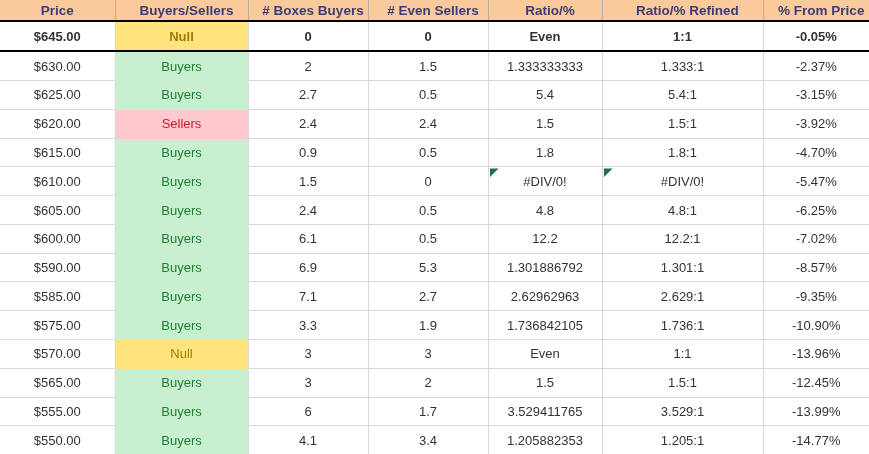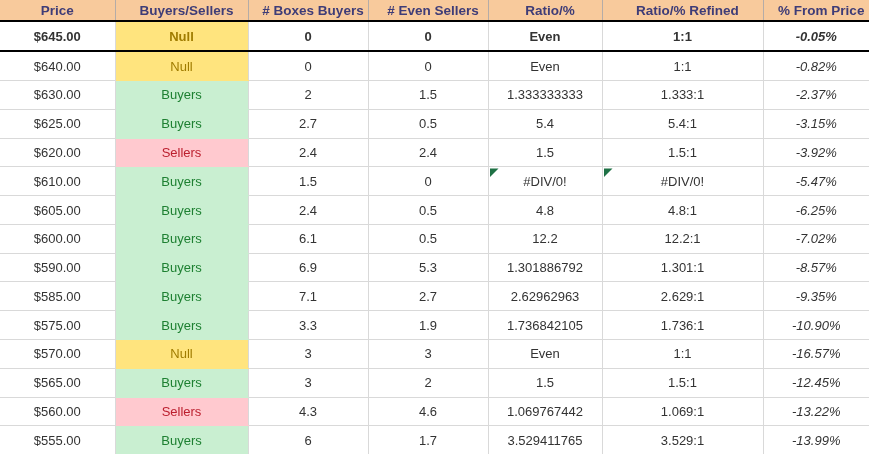--- a/index.html
+++ b/index.html
@@ -34,21 +34,21 @@
     border-bottom: 2px solid var(--thick-border, #000000);
   }
   thead th + th { border-left: 1px solid rgba(90, 70, 60, 0.45); padding-left: 12px; }
   tbody td {
     font-size: 13px;
     color: #333333;
     height: 20px;
     border: 1px solid var(--grid, #D9D9D9);
   }
   tbody tr td:first-child { border-left: none; margin-left: 42px; }
-  tbody tr td:last-child  { border-right: none; font-style: italic; }
+  tbody tr td:last-child  { border-right: none; }
   tbody tr:last-child td  { border-bottom: none; }
   tr.emph td {
     font-weight: 700;
     border-top: 2px solid var(--thick-border, #000000);
     border-bottom: 2px solid var(--thick-border, #000000);
   }
   td.st-null {
     background: var(--null-bg, #FFE47E);
     color: var(--null-text, #A07C00);
     border-top-color: var(--null-bg, #FFE47E);
@@ -106,29 +106,20 @@
         <tr class="emph">
           <td class="price">$645.00</td>
           <td class="status st-null">Null</td>
           <td class="num">0</td>
           <td class="num">0</td>
           <td class="num">Even</td>
           <td class="num">1:1</td>
           <td class="num">-0.05%</td>
         </tr>
         <tr>
-          <td class="price">$640.00</td>
-          <td class="status st-null">Null</td>
-          <td class="num">0</td>
-          <td class="num">0</td>
-          <td class="num">Even</td>
-          <td class="num">1:1</td>
-          <td class="num">-0.82%</td>
-        </tr>
-        <tr>
           <td class="price">$630.00</td>
           <td class="status st-buyers">Buyers</td>
           <td class="num">2</td>
           <td class="num">1.5</td>
           <td class="num">1.333333333</td>
           <td class="num">1.333:1</td>
           <td class="num">-2.37%</td>
         </tr>
         <tr>
           <td class="price">$625.00</td>
@@ -140,20 +131,29 @@
           <td class="num">-3.15%</td>
         </tr>
         <tr>
           <td class="price">$620.00</td>
           <td class="status st-sellers">Sellers</td>
           <td class="num">2.4</td>
           <td class="num">2.4</td>
           <td class="num">1.5</td>
           <td class="num">1.5:1</td>
           <td class="num">-3.92%</td>
+        </tr>
+        <tr>
+          <td class="price">$615.00</td>
+          <td class="status st-buyers">Buyers</td>
+          <td class="num">0.9</td>
+          <td class="num">0.5</td>
+          <td class="num">1.8</td>
+          <td class="num">1.8:1</td>
+          <td class="num">-4.70%</td>
         </tr>
         <tr>
           <td class="price">$610.00</td>
           <td class="status st-buyers">Buyers</td>
           <td class="num">1.5</td>
           <td class="num">0</td>
           <td class="num err"><span class="err-tri"></span><span>#DIV/0!</span></td>
           <td class="num err"><span class="err-tri"></span><span>#DIV/0!</span></td>
           <td class="num">-5.47%</td>
         </tr>
@@ -202,44 +202,44 @@
           <td class="num">1.736:1</td>
           <td class="num">-10.90%</td>
         </tr>
         <tr>
           <td class="price">$570.00</td>
           <td class="status st-null">Null</td>
           <td class="num">3</td>
           <td class="num">3</td>
           <td class="num">Even</td>
           <td class="num">1:1</td>
-          <td class="num">-16.57%</td>
+          <td class="num">-13.96%</td>
         </tr>
         <tr>
           <td class="price">$565.00</td>
           <td class="status st-buyers">Buyers</td>
           <td class="num">3</td>
           <td class="num">2</td>
           <td class="num">1.5</td>
           <td class="num">1.5:1</td>
           <td class="num">-12.45%</td>
-        </tr>
-        <tr>
-          <td class="price">$560.00</td>
-          <td class="status st-sellers">Sellers</td>
-          <td class="num">4.3</td>
-          <td class="num">4.6</td>
-          <td class="num">1.069767442</td>
-          <td class="num">1.069:1</td>
-          <td class="num">-13.22%</td>
         </tr>
         <tr>
           <td class="price">$555.00</td>
           <td class="status st-buyers">Buyers</td>
           <td class="num">6</td>
           <td class="num">1.7</td>
           <td class="num">3.529411765</td>
           <td class="num">3.529:1</td>
           <td class="num">-13.99%</td>
         </tr>
+        <tr>
+          <td class="price">$550.00</td>
+          <td class="status st-buyers">Buyers</td>
+          <td class="num">4.1</td>
+          <td class="num">3.4</td>
+          <td class="num">1.205882353</td>
+          <td class="num">1.205:1</td>
+          <td class="num">-14.77%</td>
+        </tr>
       </tbody>
   </table>
 </div>
 
 </body></html>

